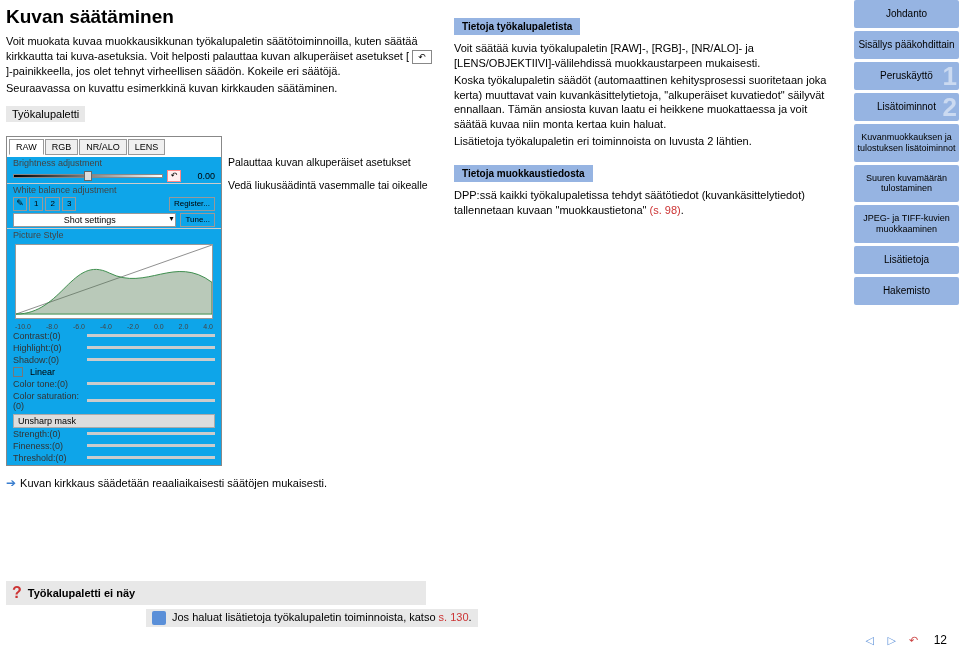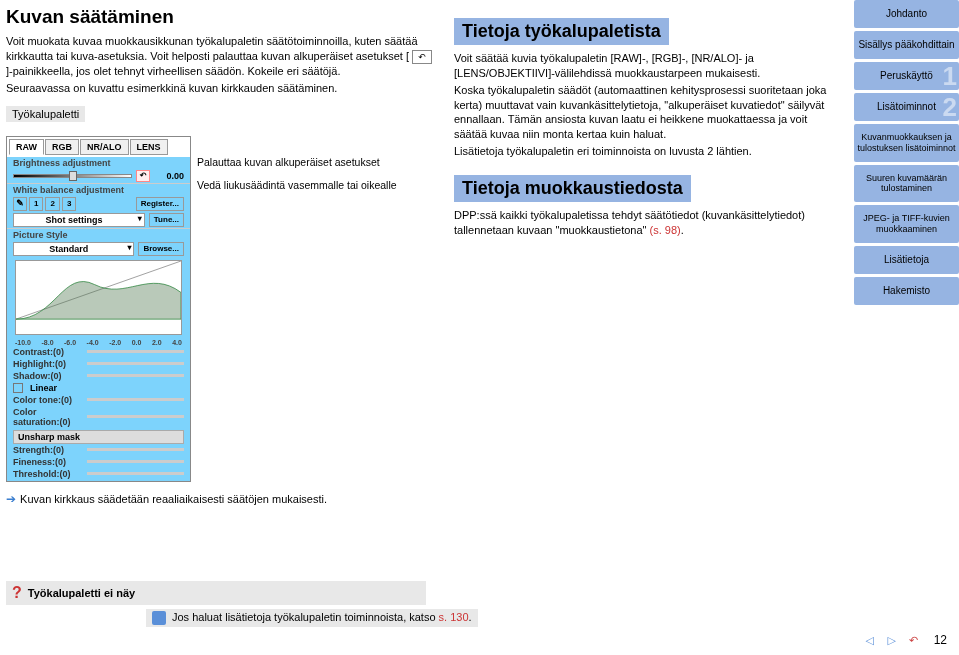--- a/index.html
+++ b/index.html
@@ -8,21 +8,21 @@
   .main-content { display: flex; padding: 6px 0 0 6px; width: 850px; }
   .left-col { width: 440px; padding-right: 10px; }
   .right-col { width: 390px; padding-left: 8px; }
   
   h1 { font-size: 19px; font-weight: bold; margin-bottom: 6px; color: #000; }
   p { line-height: 1.35; margin-bottom: 2px; }
   
   .section-label { background: #e8e8e8; padding: 2px 6px; margin-bottom: 4px; display: inline-block; }
   
   .palette-row { display: flex; margin-top: 10px; }
-  .palette-img { width: 185px; border: 1px solid #888; background: #7dd3fc; font-weight: bold; }
+  .palette-img { width: 216px; border: 1px solid #888; background: #0ea5e9; }
   .palette-callouts { flex: 1; padding: 20px 0 0 6px; font-size: 10.5px; }
   .callout { margin-bottom: 10px; line-height: 1.3; }
   
   
   .tabs { display: flex; background: #fff; padding: 2px; }
   .tab { padding: 2px 6px; font-size: 9px; border: 1px solid #999; margin-right: 1px; background: #f0f0f0; }
   .tab.active { background: #fff; border-bottom: 1px solid #fff; }
   .palette-section { padding: 1px 6px; font-size: 9px; }
   .plabel { color: #444; margin-bottom: 2px; }
   .slider-row { display: flex; align-items: center; gap: 4px; }
@@ -37,21 +37,21 @@
   .dropdown::after { content: "▾"; position: absolute; right: 2px; top: 0; font-size: 8px; }
   .histogram { height: 75px; border: 1px solid #999; margin: 4px 2px; position: relative; background: #fff; overflow: hidden; }
   .histo-curve { position: absolute; inset: 0; }
   .hist-scale { display: flex; justify-content: space-between; font-size: 7px; padding: 0 2px; color: #444; }
   .adj-row { display: flex; align-items: center; gap: 4px; padding: 1px 0; }
   .adj-label { width: 70px; font-size: 9px; color: #333; }
   .adj-track { flex: 1; height: 3px; background: #ccc; position: relative; }
   .unsharp-head { background: #ddd; border: 1px solid #aaa; padding: 1px 4px; font-size: 9px; margin-top: 2px; }
   .chk { width: 10px; height: 10px; border: 1px solid #777; display: inline-block; margin-right: 3px; vertical-align: middle; }
   
-  .info-box { background: #96b4e2; color: #000; font-size: 18px; font-weight: bold; padding: 3px 8px; margin-bottom: 6px; display: block; width: fit-content; }
+  .info-box { background: #96b4e2; color: #000; font-size: 10px; font-weight: bold; padding: 3px 8px; margin-bottom: 6px; display: block; width: fit-content; }
   
   .sidebar { position: absolute; right: 0; top: 0; width: 105px; height: 655px; }
   .side-item { background: #96b4e2; color: #000; font-size: 10px; text-align: center; padding: 8px 2px; margin-bottom: 3px; border-radius: 2px; line-height: 1.2; cursor: pointer; position: relative; }
   .side-item.small { font-size: 9px; }
   .side-num { position: absolute; right: 2px; bottom: -2px; font-size: 26px; font-weight: bold; color: rgba(255,255,255,0.5); }
   
   .note-line { display: flex; align-items: center; margin: 10px 0 0 6px; }
   .note-arrow { color: #3a7ecf; font-size: 12px; margin-right: 4px; }
   
   .info-strip { background: #e8e8e8; display: flex; align-items: center; padding: 3px 6px; margin-top: 8px; width: 820px; }
@@ -113,24 +113,20 @@
             <span class="wb-btn">3</span>
             <span class="wb-btn" style="margin-left:auto">Register...</span>
           </div>
           <div class="dropdown-row">
             <div class="dropdown">Shot settings</div>
             <span class="wb-btn">Tune...</span>
           </div>
         </div>
         <div class="palette-section" style="border-top:1px solid #ccc">
           <div class="plabel">Picture Style</div>
-          <div class="dropdown-row">
-            <div class="dropdown">Standard</div>
-            <span class="wb-btn">Browse...</span>
-          </div>
           <div class="histogram">
             <svg class="histo-curve" viewBox="0 0 210 75" preserveAspectRatio="none">
               <line x1="0" y1="74" x2="210" y2="0" stroke="#888" stroke-width="1"></line>
               <path d="M 0 74 C 50 74 60 10 100 30 C 140 50 170 10 210 40 L 210 74 Z" fill="rgba(80,120,80,0.4)" stroke="#384"></path>
             </svg>
           </div>
           <div class="hist-scale">
             <span>-10.0</span>
               <span>-8.0</span>
               <span>-6.0</span>

